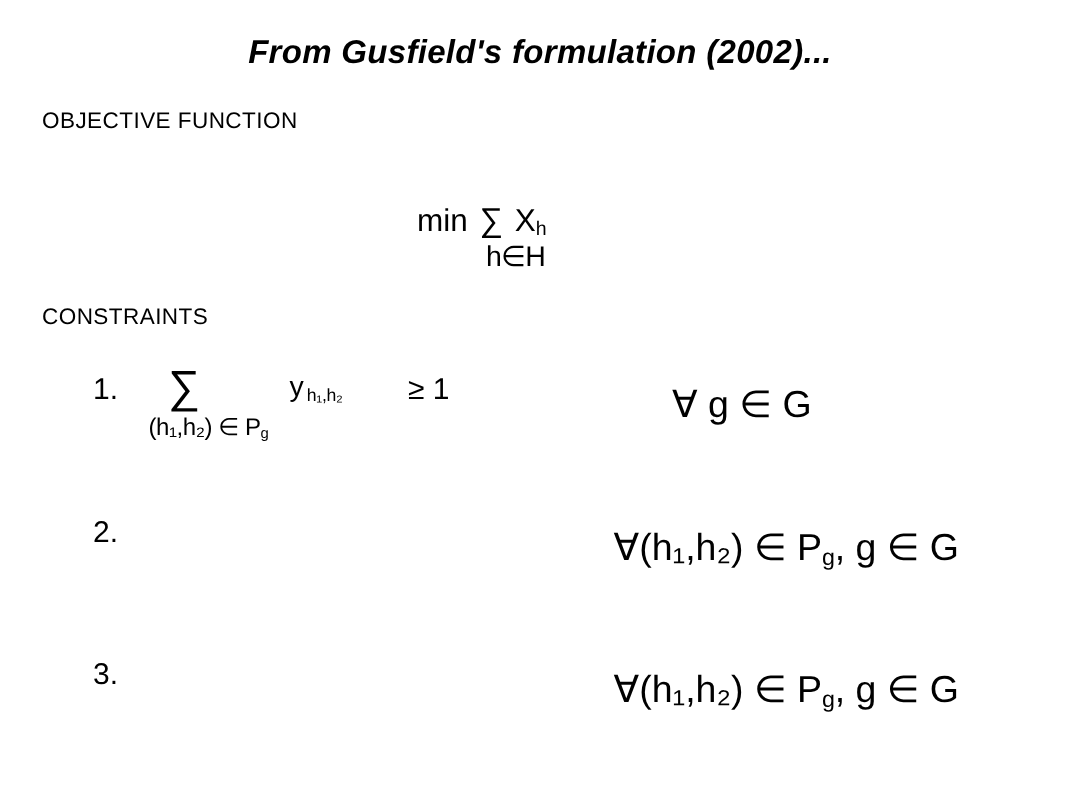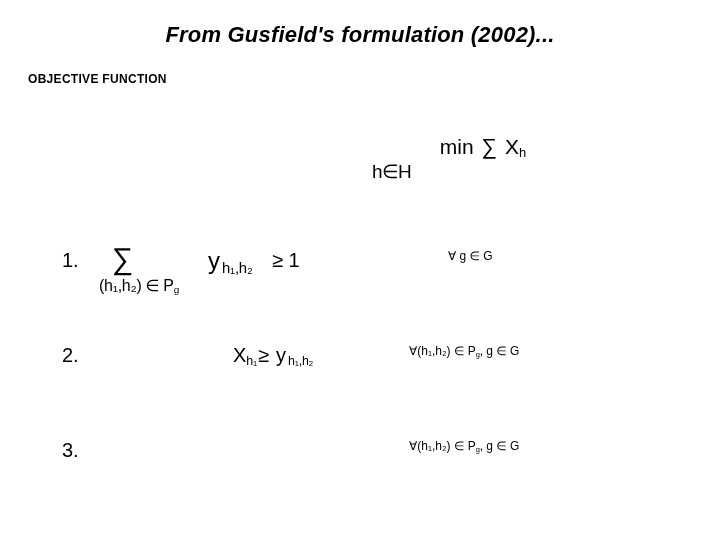--- a/index.html
+++ b/index.html
@@ -33,37 +33,36 @@
     font-style: italic;
     font-weight: bold;
     font-size: 22px;
     letter-spacing: 0.2px;
     white-space: nowrap;
   }
 
   
   .section-heading {
     position: absolute;
-    font-size: 12px;
-    font-weight: bold;
+    font-size: 15px;
+    font-weight: normal;
     letter-spacing: 0.3px;
     white-space: nowrap;
   }
   #objective-heading { left: 28px; top: 72px; }
   #constraints-heading { left: 28px; top: 203px; }
 
   
   .objective-block {
     position: absolute;
     left: 278px;
     top: 136px;
     width: 200px;
-    text-align: right;
-    white-space: nowrap;
-    margin-left: 48px;
+    text-align: left;
+    white-space: nowrap;
   }
   .obj-main {
     font-size: 21px;
     line-height: 1;
     white-space: nowrap;
   }
   .obj-main .big-sigma {
     font-size: 22px;
     padding: 0 2px;
   }
@@ -114,23 +113,23 @@
     left: -13px;
     top: 34px;
     font-size: 16px;
     line-height: 1;
     white-space: nowrap;
     letter-spacing: -0.3px;
   }
 
   .c1-body {
     position: absolute;
-    left: 208px;
+    left: 193px;
     top: 1px;
-    font-size: 24px;
+    font-size: 19px;
     line-height: 1;
     white-space: nowrap;
   }
   .c1-rel {
     position: absolute;
     left: 272px;
     top: 2px;
     font-size: 20px;
     line-height: 1;
     white-space: nowrap;
@@ -144,22 +143,22 @@
     font-size: 20px;
     line-height: 1;
     white-space: nowrap;
   }
   .c-expr .rel-op { padding: 0 3px 0 1px; }
   .c-expr .var-y { padding-left: 4px; }
 
   
   .c-qualifier {
     position: absolute;
-    top: 2px;
-    font-size: 12px;
+    top: 10px;
+    font-size: 25px;
     line-height: 1;
     white-space: nowrap;
   }
   #qualifier-1 { left: 448px; }
   #qualifier-2 { left: 409px; }
   #qualifier-3 { left: 409px; }
 
   
   sub {
     font-size: 0.62em;
@@ -183,40 +182,40 @@
 
   <div class="slide-title">From Gusfield's formulation (2002)...</div>
 
   <div class="section-heading" id="objective-heading">OBJECTIVE FUNCTION</div>
 
   <div class="objective-block">
     <div class="obj-main"><span>min</span><span class="nbsp-thin">&nbsp;</span><span class="big-sigma">∑</span><span class="nbsp-thin">&nbsp;</span><span>X</span><sub>h</sub></div>
     <div class="obj-limit">h∈H</div>
   </div>
 
+  <div class="section-heading" id="constraints-heading">CONSTRAINTS</div>
 
   <div class="constraint-row" id="constraint-row-1">
     <span class="c-index">1.</span>
 
     <span class="c1-sum">
       <span class="big-sigma">∑</span>
       <span class="sum-limit"><span>(h₁,h₂) ∈ P</span><sub>g</sub></span>
     </span>
 
     <span class="c1-body"><span>y</span><span class="sub-pair">h₁,h₂</span></span>
 
     <span class="c1-rel">≥ 1</span>
 
     <span class="c-qualifier" id="qualifier-1">∀ g ∈ G</span>
   </div>
 
   <div class="constraint-row" id="constraint-row-2">
     <span class="c-index">2.</span>
 
-    <span class="c-expr"><span>X</span><sub>h₁</sub><span class="rel-op">≥</span><span class="var-y">y</span><span class="sub-pair">h₁,h₂</span></span>
 
     <span class="c-qualifier" id="qualifier-2"><span>∀(h₁,h₂) ∈ P</span><sub>g</sub><span>,  g ∈ G</span></span>
   </div>
 
   <div class="constraint-row" id="constraint-row-3">
     <span class="c-index">3.</span>
 
 
     <span class="c-qualifier" id="qualifier-3"><span>∀(h₁,h₂) ∈ P</span><sub>g</sub><span>,  g ∈ G</span></span>
   </div>

